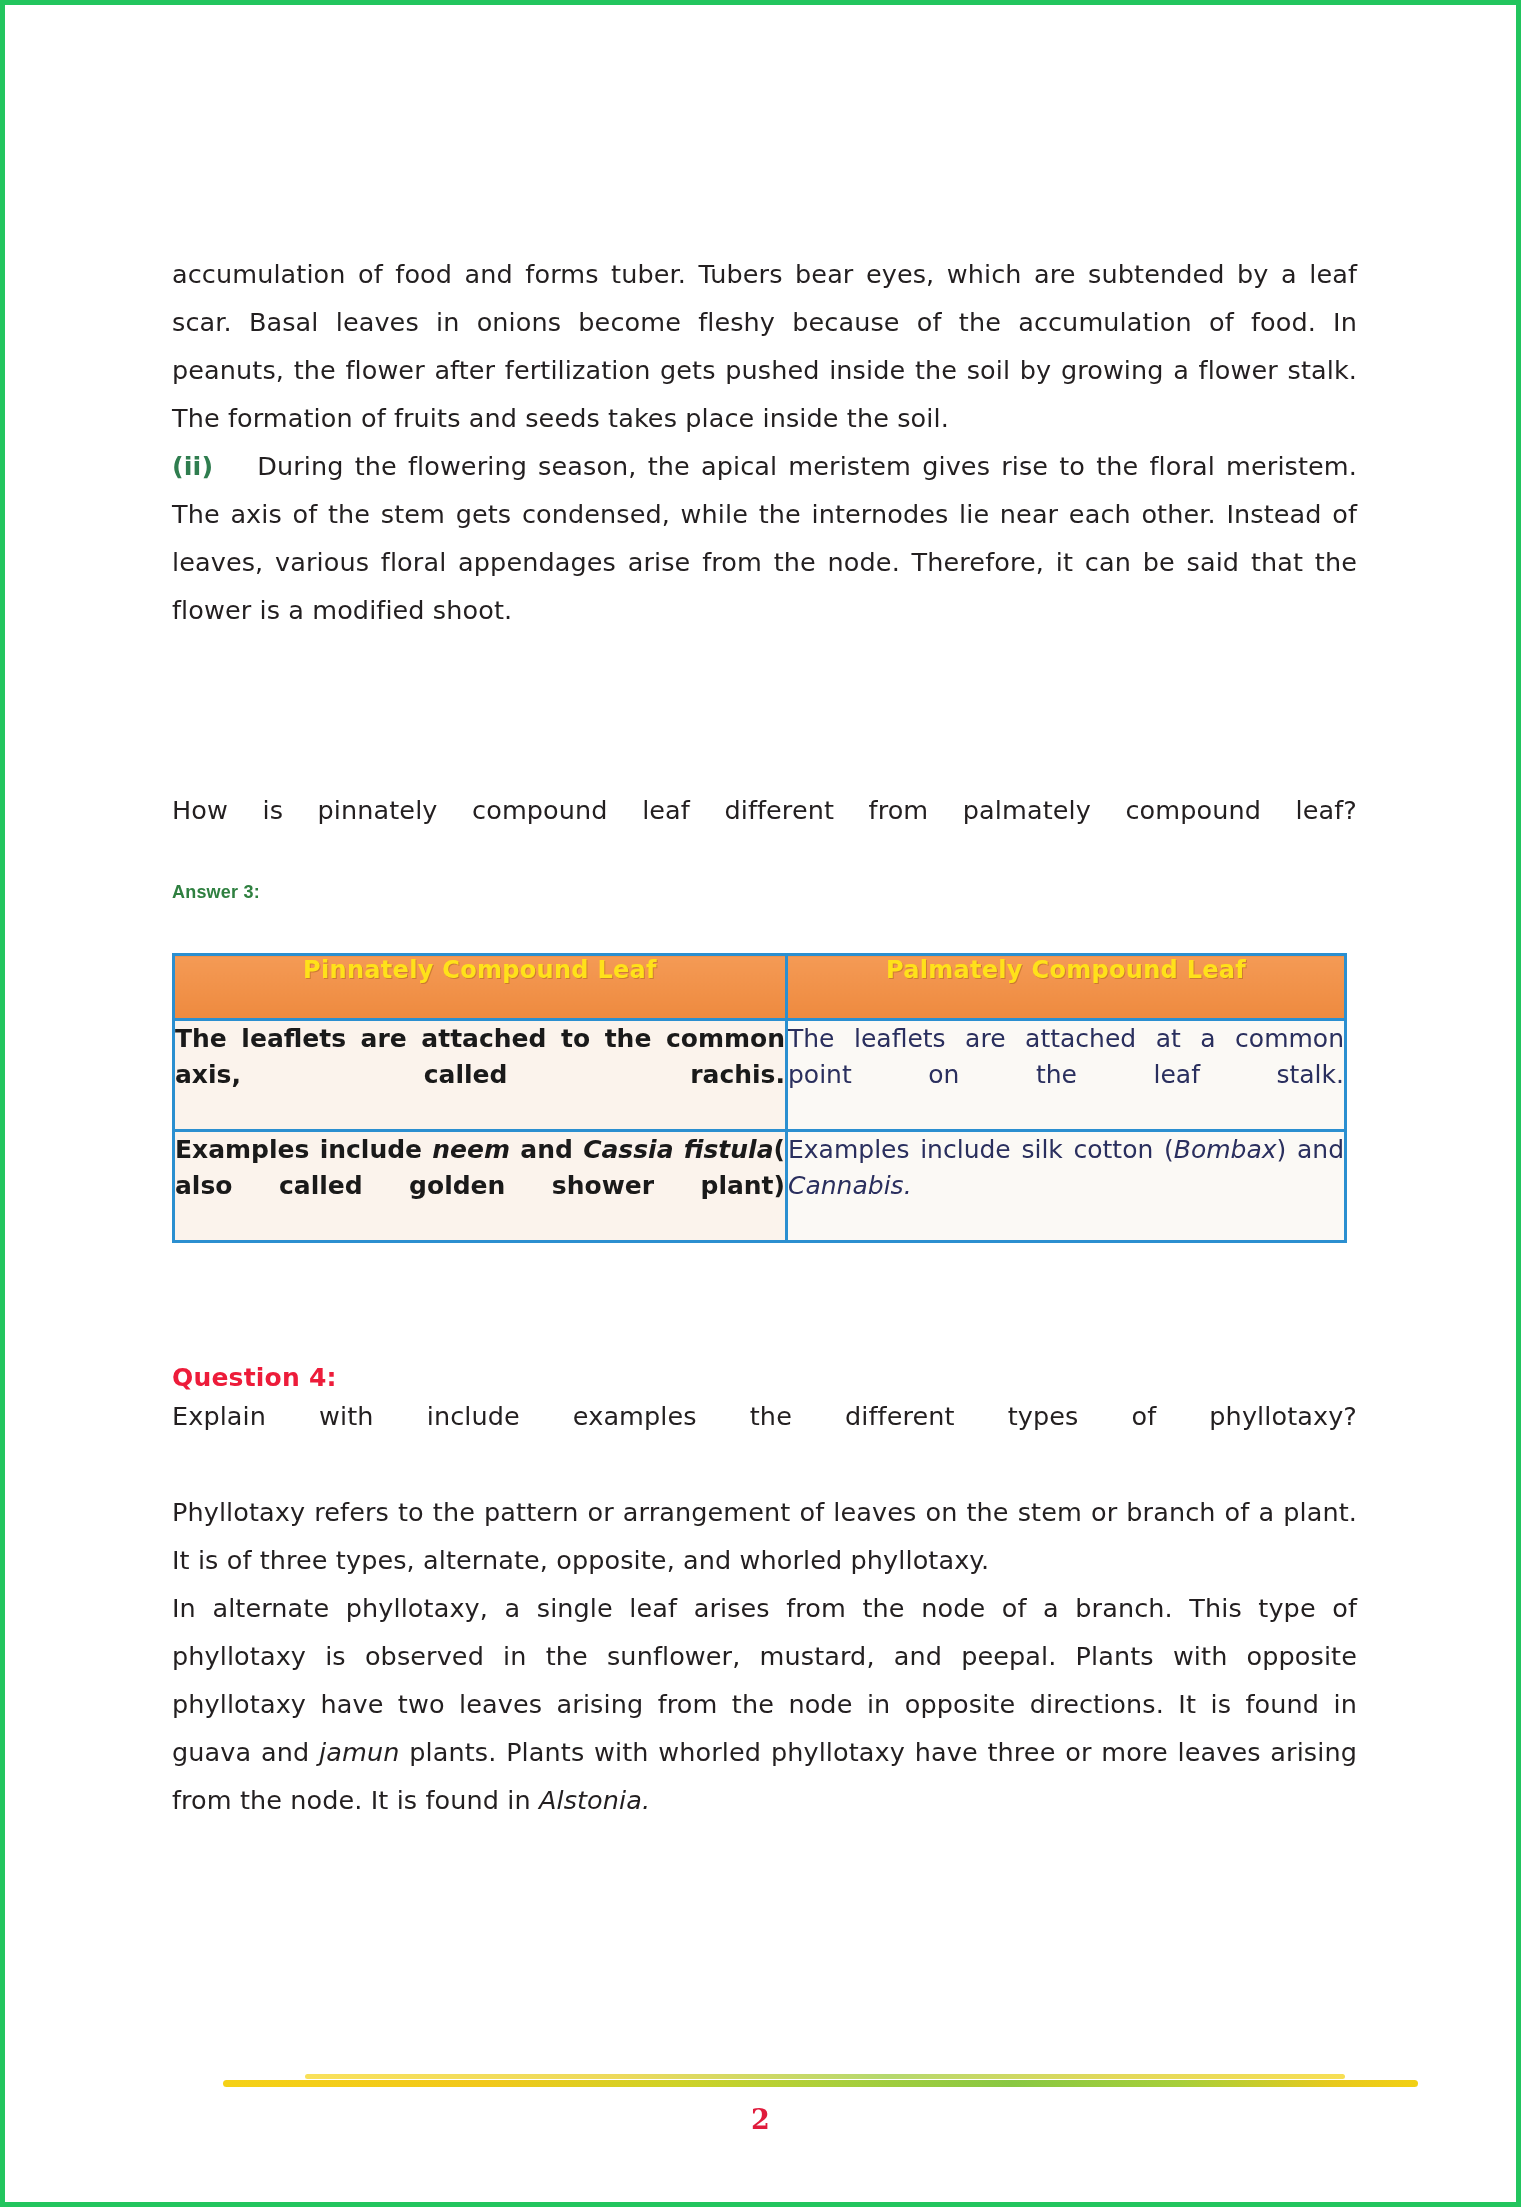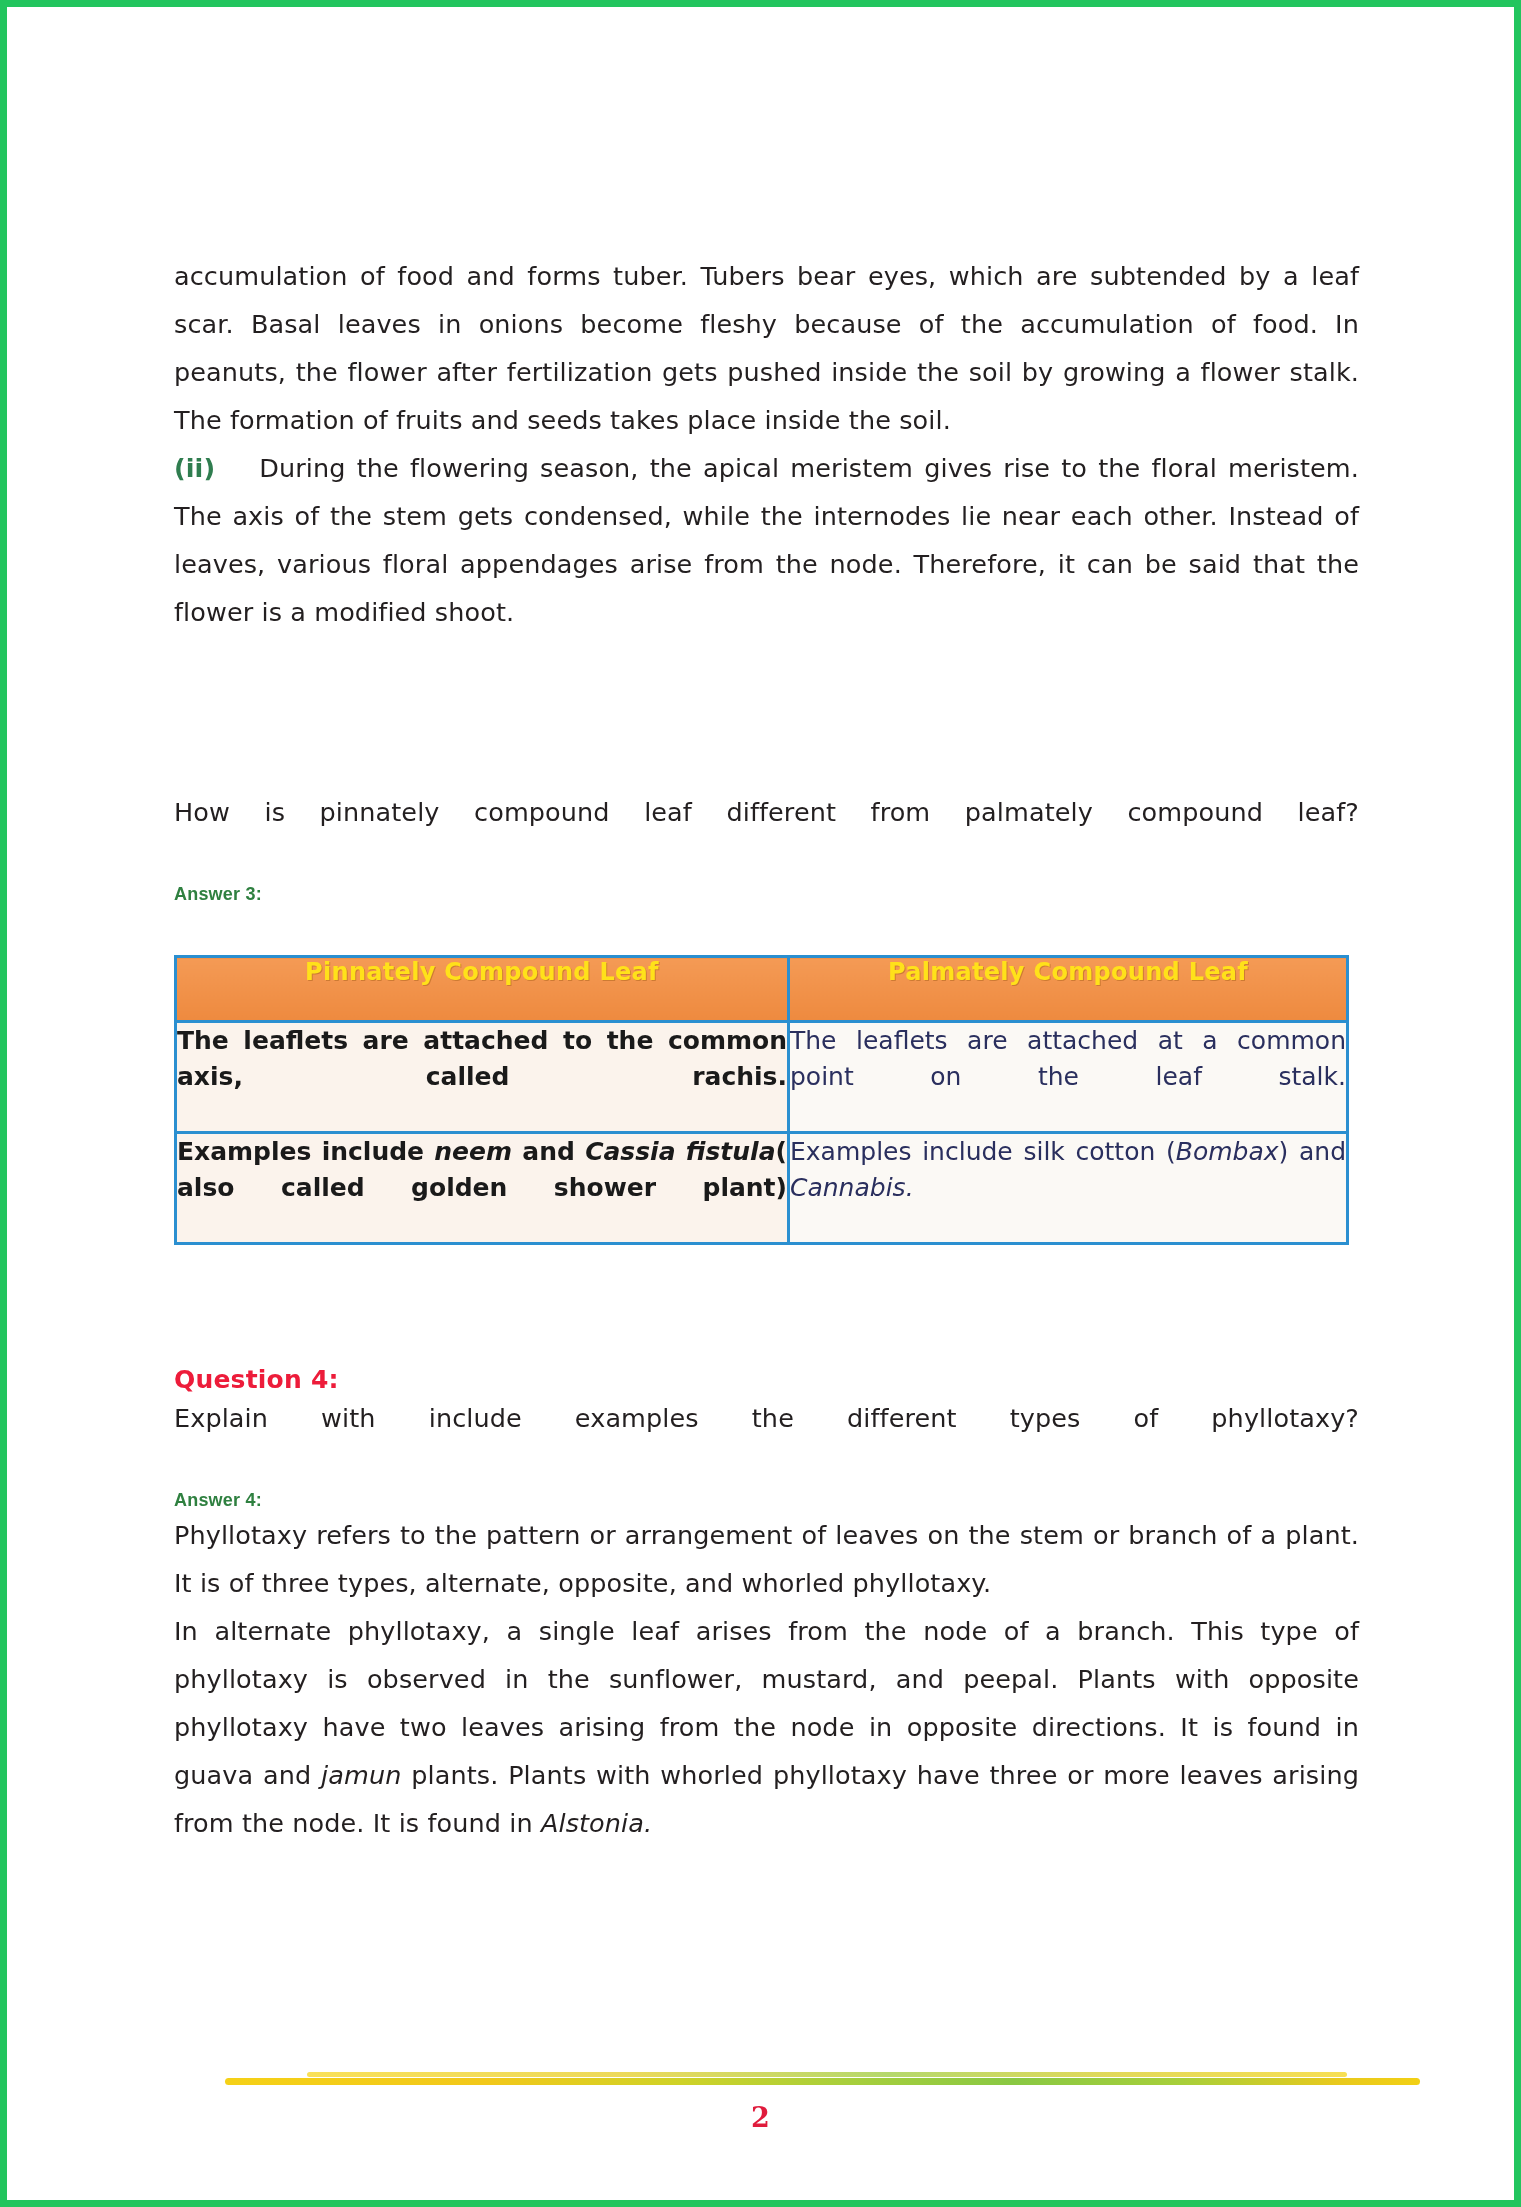--- a/index.html
+++ b/index.html
@@ -9,21 +9,21 @@
   }
   body {
     font-family: "DejaVu Sans", sans-serif;
   }
   .page {
     position: relative;
     width: 1521px;
     height: 2207px;
     box-sizing: border-box;
     background: #ffffff;
-    border: 7px solid #22c55e;
+    border: 5px solid #22c55e;
     overflow: hidden;
   }
   .page-inner {
     position: absolute;
     left: 0; top: 0; right: 0; bottom: 0;
     background: #ffffff;
   }
   .content {
     position: absolute;
     left: 167px;
@@ -248,21 +248,20 @@
             </tr>
           </tbody>
         </table>
       </div>
 
       <div class="para-gap-l"></div>
 
       <p class="q-head">Question 4:</p>
       <div class="para-gap-xs"></div>
       <p class="body-text no-justify-last">Explain with include examples the different types of phyllotaxy?</p>
-      <p class="a-head">Answer 4:</p>
       <div class="para-gap-xs"></div>
 
       <p class="body-text">Phyllotaxy refers to the pattern or arrangement of leaves on the stem or branch of a plant. It is of three types, alternate, opposite, and whorled phyllotaxy.</p>
 
       <p class="body-text"><span>In alternate phyllotaxy, a single leaf arises from the node of a branch. This type of phyllotaxy is observed in the sunflower, mustard, and peepal. Plants with opposite phyllotaxy have two leaves arising from the node in opposite directions. It is found in guava and </span><i>jamun</i><span> plants. Plants with whorled phyllotaxy have three or more leaves arising from the node. It is found in </span><i>Alstonia.</i></p>
 
     </div>
 
     <div class="footer">
       <div class="footer-rule2"></div>

